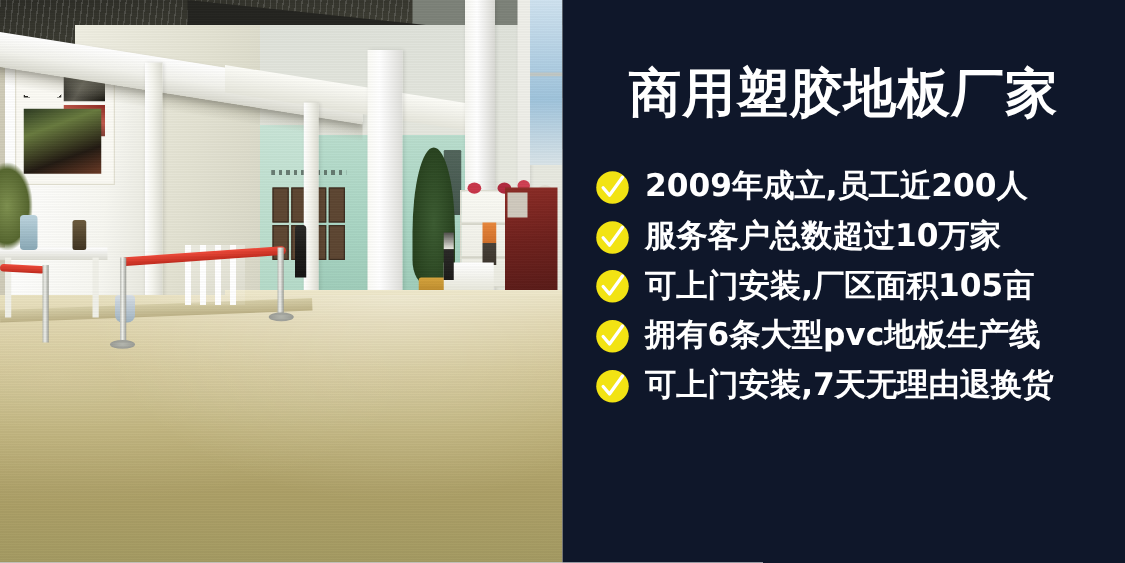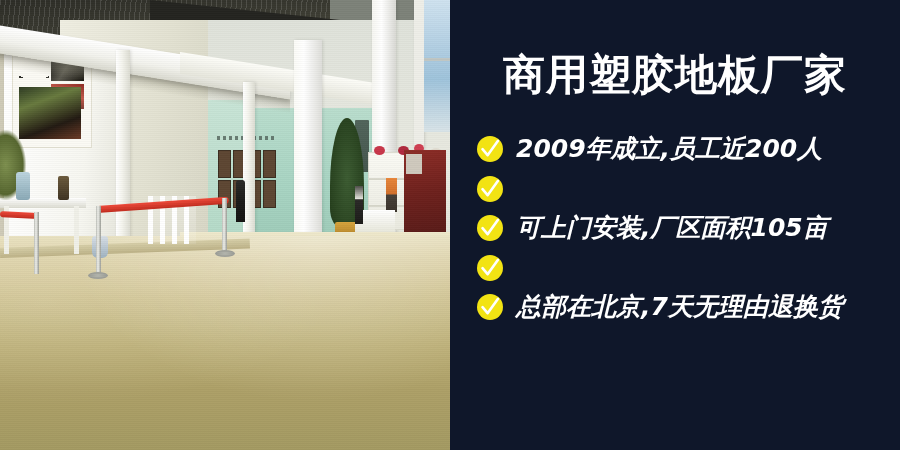--- a/index.html
+++ b/index.html
@@ -303,21 +303,21 @@
     letter-spacing:1px;
     line-height:1;
     font-family:"DejaVu Sans","Liberation Sans",sans-serif;
     white-space:nowrap;
   }
   .list{
     position:absolute;left:26px;top:135px;right:4px;
     display:flex;flex-direction:column;gap:11px;
   }
   .item{
-    display:flex;align-items:flex-start;gap:12px;font-style:italic;
+    display:flex;align-items:flex-end;gap:12px;
   }
   .check{
     flex:0 0 28px;width:28px;height:28px;position:relative;
   }
   .check svg{display:block;width:28px;height:28px;}
   .item-text{
     color:#ffffff;
     font-size:25px;
     font-weight:bold;
     line-height:1.15;
@@ -434,46 +434,48 @@
         <span class="item-text">2009年成立,员工近200人</span>
       </div>
 
       <div class="item">
         <span class="check">
           <svg viewBox="0 0 28 28" xmlns="http://www.w3.org/2000/svg">
             <circle cx="14" cy="14" r="13" fill="#f2e313"></circle>
             <path d="M6.5 14.2 L11.6 20.2 L22 5.8" fill="none" stroke="#ffffff" stroke-width="2.6" stroke-linecap="round" stroke-linejoin="round"></path>
           </svg>
         </span>
+        <span class="item-text">服务客户总数超过10万家</span>
       </div>
 
       <div class="item">
         <span class="check">
           <svg viewBox="0 0 28 28" xmlns="http://www.w3.org/2000/svg">
             <circle cx="14" cy="14" r="13" fill="#f2e313"></circle>
             <path d="M6.5 14.2 L11.6 20.2 L22 5.8" fill="none" stroke="#ffffff" stroke-width="2.6" stroke-linecap="round" stroke-linejoin="round"></path>
           </svg>
         </span>
         <span class="item-text">可上门安装,厂区面积105亩</span>
       </div>
 
       <div class="item">
         <span class="check">
           <svg viewBox="0 0 28 28" xmlns="http://www.w3.org/2000/svg">
             <circle cx="14" cy="14" r="13" fill="#f2e313"></circle>
             <path d="M6.5 14.2 L11.6 20.2 L22 5.8" fill="none" stroke="#ffffff" stroke-width="2.6" stroke-linecap="round" stroke-linejoin="round"></path>
           </svg>
         </span>
+        <span class="item-text">拥有6条大型pvc地板生产线</span>
       </div>
 
       <div class="item">
         <span class="check">
           <svg viewBox="0 0 28 28" xmlns="http://www.w3.org/2000/svg">
             <circle cx="14" cy="14" r="13" fill="#f2e313"></circle>
             <path d="M6.5 14.2 L11.6 20.2 L22 5.8" fill="none" stroke="#ffffff" stroke-width="2.6" stroke-linecap="round" stroke-linejoin="round"></path>
           </svg>
         </span>
-        <span class="item-text">总部在北京,7天无理由退换货</span>
+        <span class="item-text">可上门安装,7天无理由退换货</span>
       </div>
 
     </div>
   </div>
 </div>
 
 </body></html>

